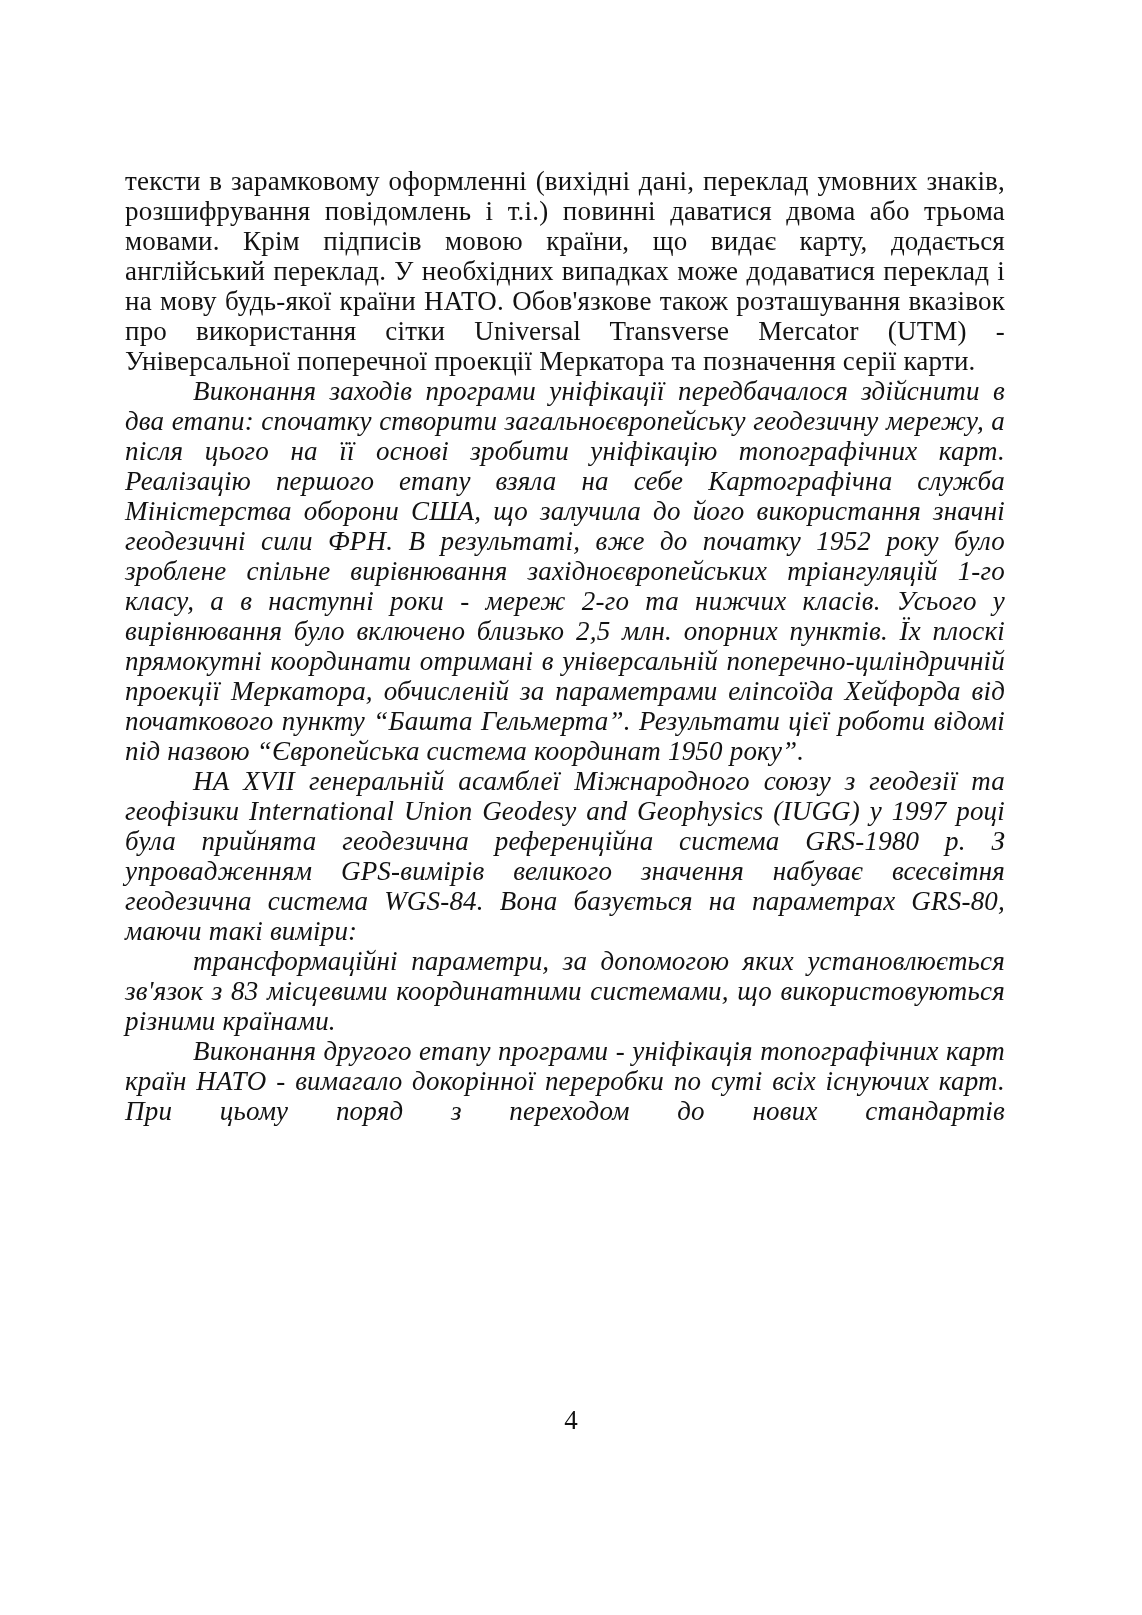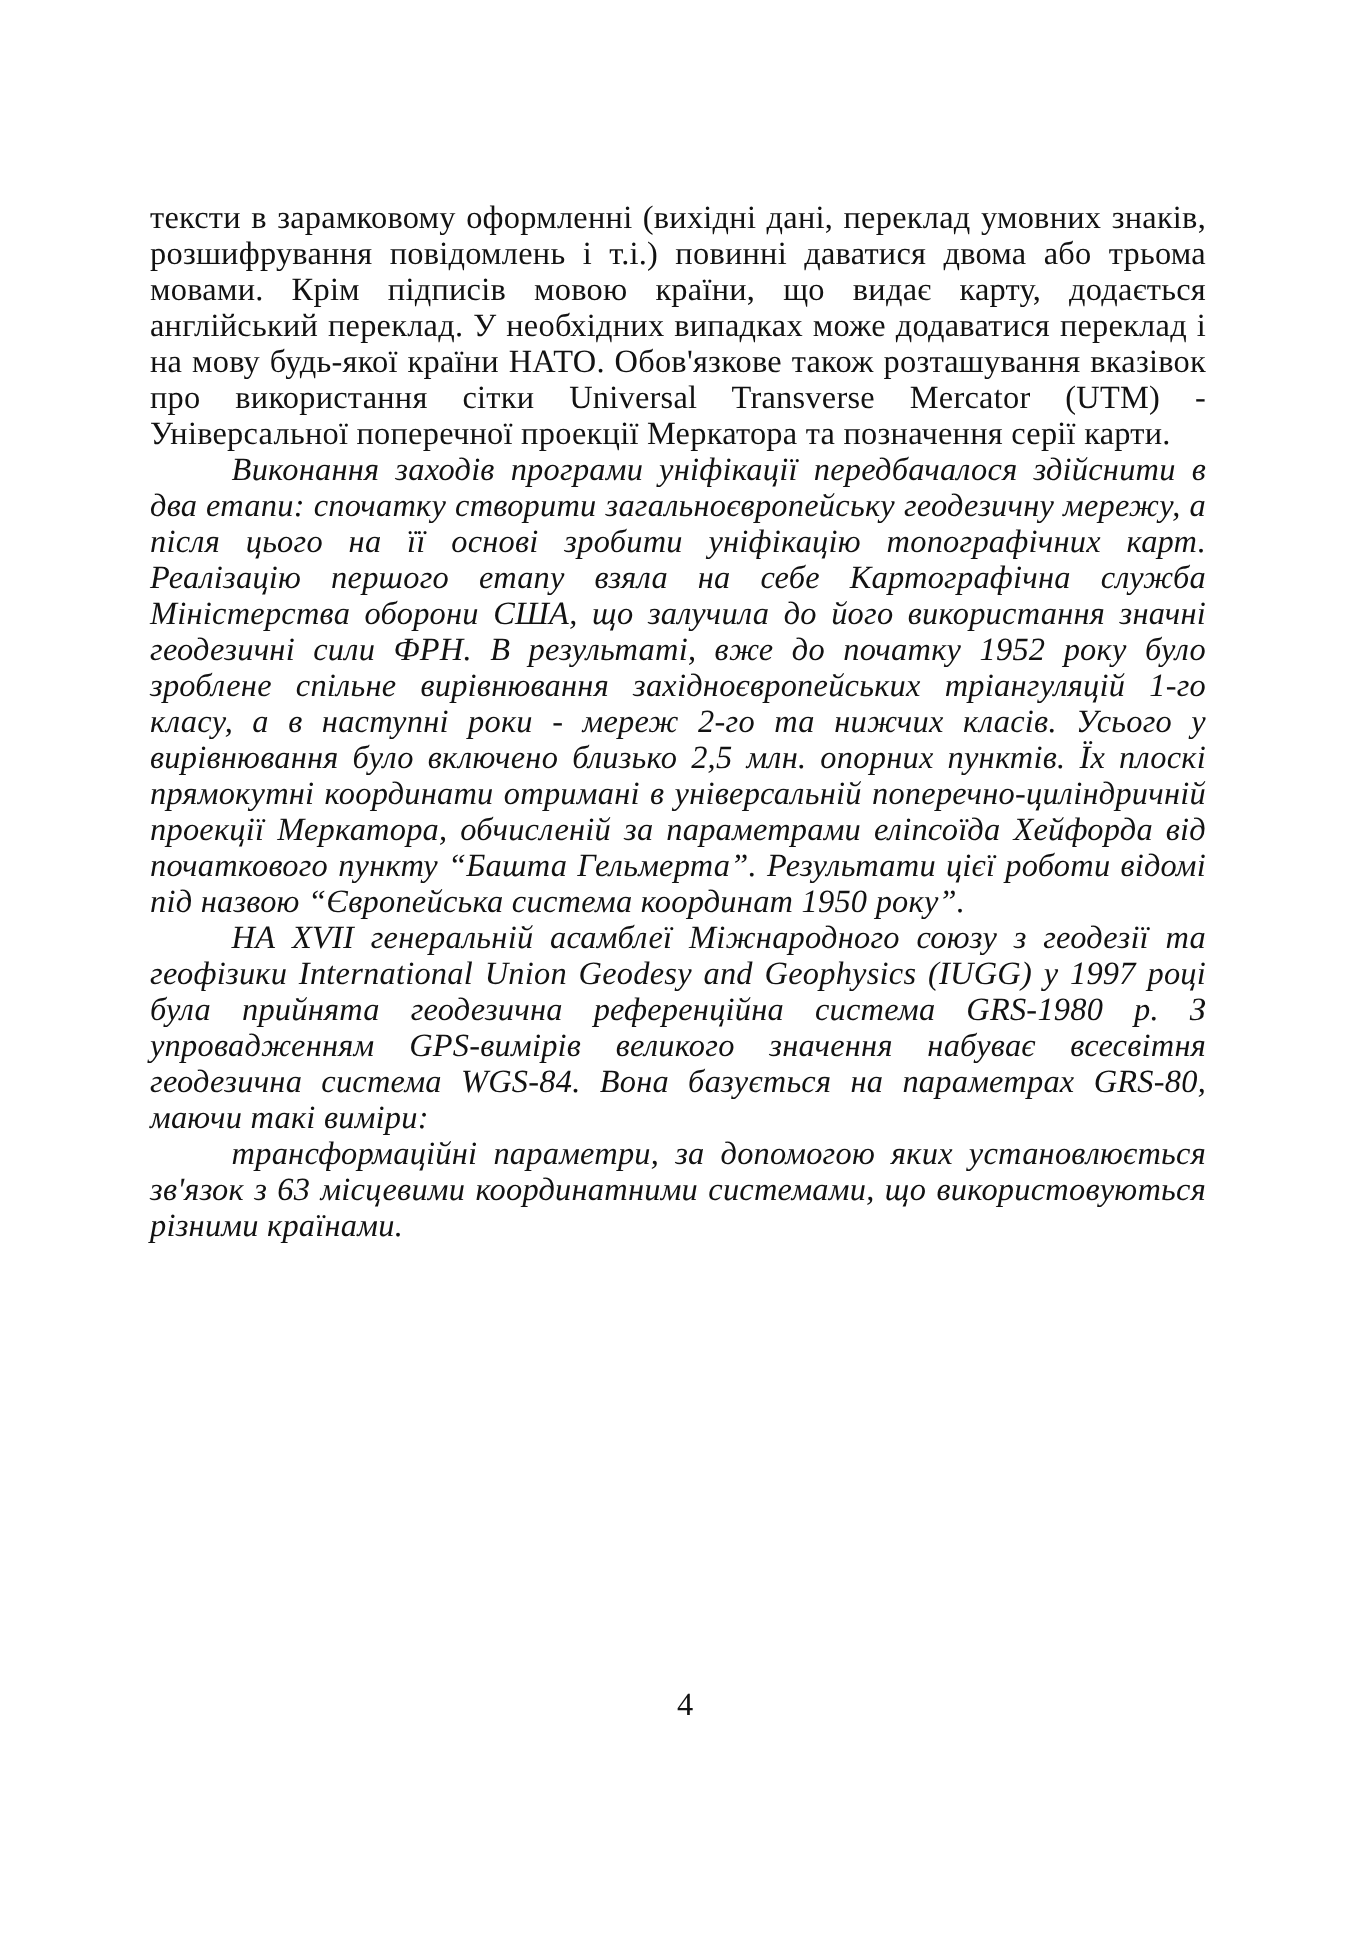--- a/index.html
+++ b/index.html
@@ -54,17 +54,18 @@
   }
 </style>
 </head>
 <body>
 
 <div class="page">
   <div class="text-block">
     <p class="no-indent">тексти в зарамковому оформленні (вихідні дані, переклад умовних знаків, розшифрування повідомлень і т.і.) повинні даватися двома або трьома мовами. Крім підписів мовою країни, що видає карту, додається англійський переклад. У необхідних випадках може додаватися переклад і на мову будь-якої країни НАТО. Обов'язкове також розташування вказівок про використання сітки Universal Transverse Mercator (UTM) - Універсальної поперечної проекції Меркатора та позначення серії карти.</p>
     <p class="indent">Виконання заходів програми уніфікації передбачалося здійснити в два етапи: спочатку створити загальноєвропейську геодезичну мережу, а після цього на її основі зробити уніфікацію топографічних карт. Реалізацію першого етапу взяла на себе Картографічна служба Міністерства оборони США, що залучила до його використання значні геодезичні сили ФРН. В результаті, вже до початку 1952 року було зроблене спільне вирівнювання західноєвропейських тріангуляцій 1-го класу, а в наступні роки - мереж 2-го та нижчих класів. Усього у вирівнювання було включено близько 2,5 млн. опорних пунктів. Їх плоскі прямокутні координати отримані в універсальній поперечно-циліндричній проекції Меркатора, обчисленій за параметрами еліпсоїда Хейфорда від початкового пункту “Башта Гельмерта”. Результати цієї роботи відомі під назвою “Європейська система координат 1950 року”.</p>
     <p class="indent">НА XVII генеральній асамблеї Міжнародного союзу з геодезії та геофізики International Union Geodesy and Geophysics (IUGG) у 1997 році була прийнята геодезична референційна система GRS-1980 р. З упровадженням GPS-вимірів великого значення набуває всесвітня геодезична система WGS-84. Вона базується на параметрах GRS-80, маючи такі виміри:</p>
-    <p class="indent">трансформаційні параметри, за допомогою яких установлюється зв'язок з 63 місцевими координатними системами, що використовуються різними країнами.</p>
+    <p class="indent">трансформаційні параметри, за допомогою яких установлюється зв'язок з 83 місцевими координатними системами, що використовуються різними країнами.</p>
+    <p class="indent continues">Виконання другого етапу програми - уніфікація топографічних карт країн НАТО - вимагало докорінної переробки по суті всіх існуючих карт. При цьому поряд з переходом до нових стандартів</p>
   </div>
 
   <div class="page-number">4</div>
 </div>
 
 </body></html>

